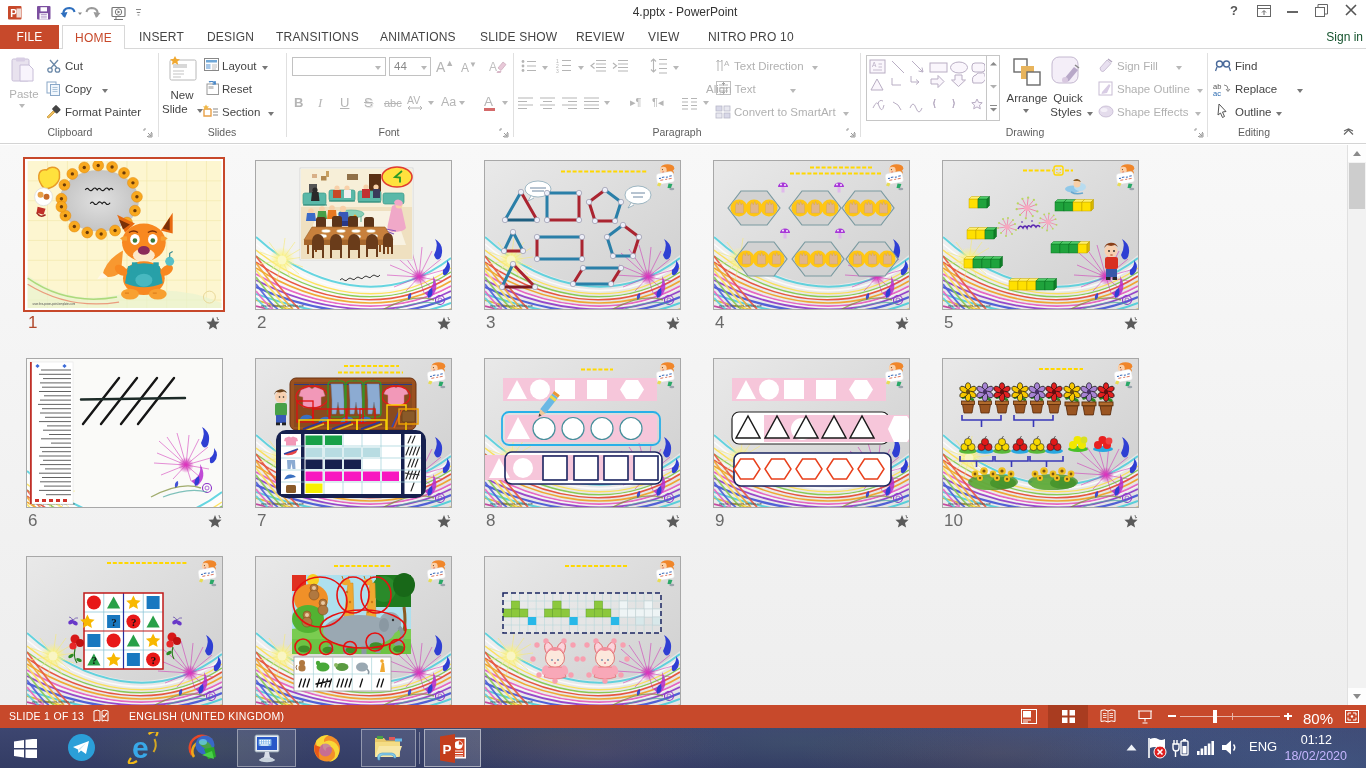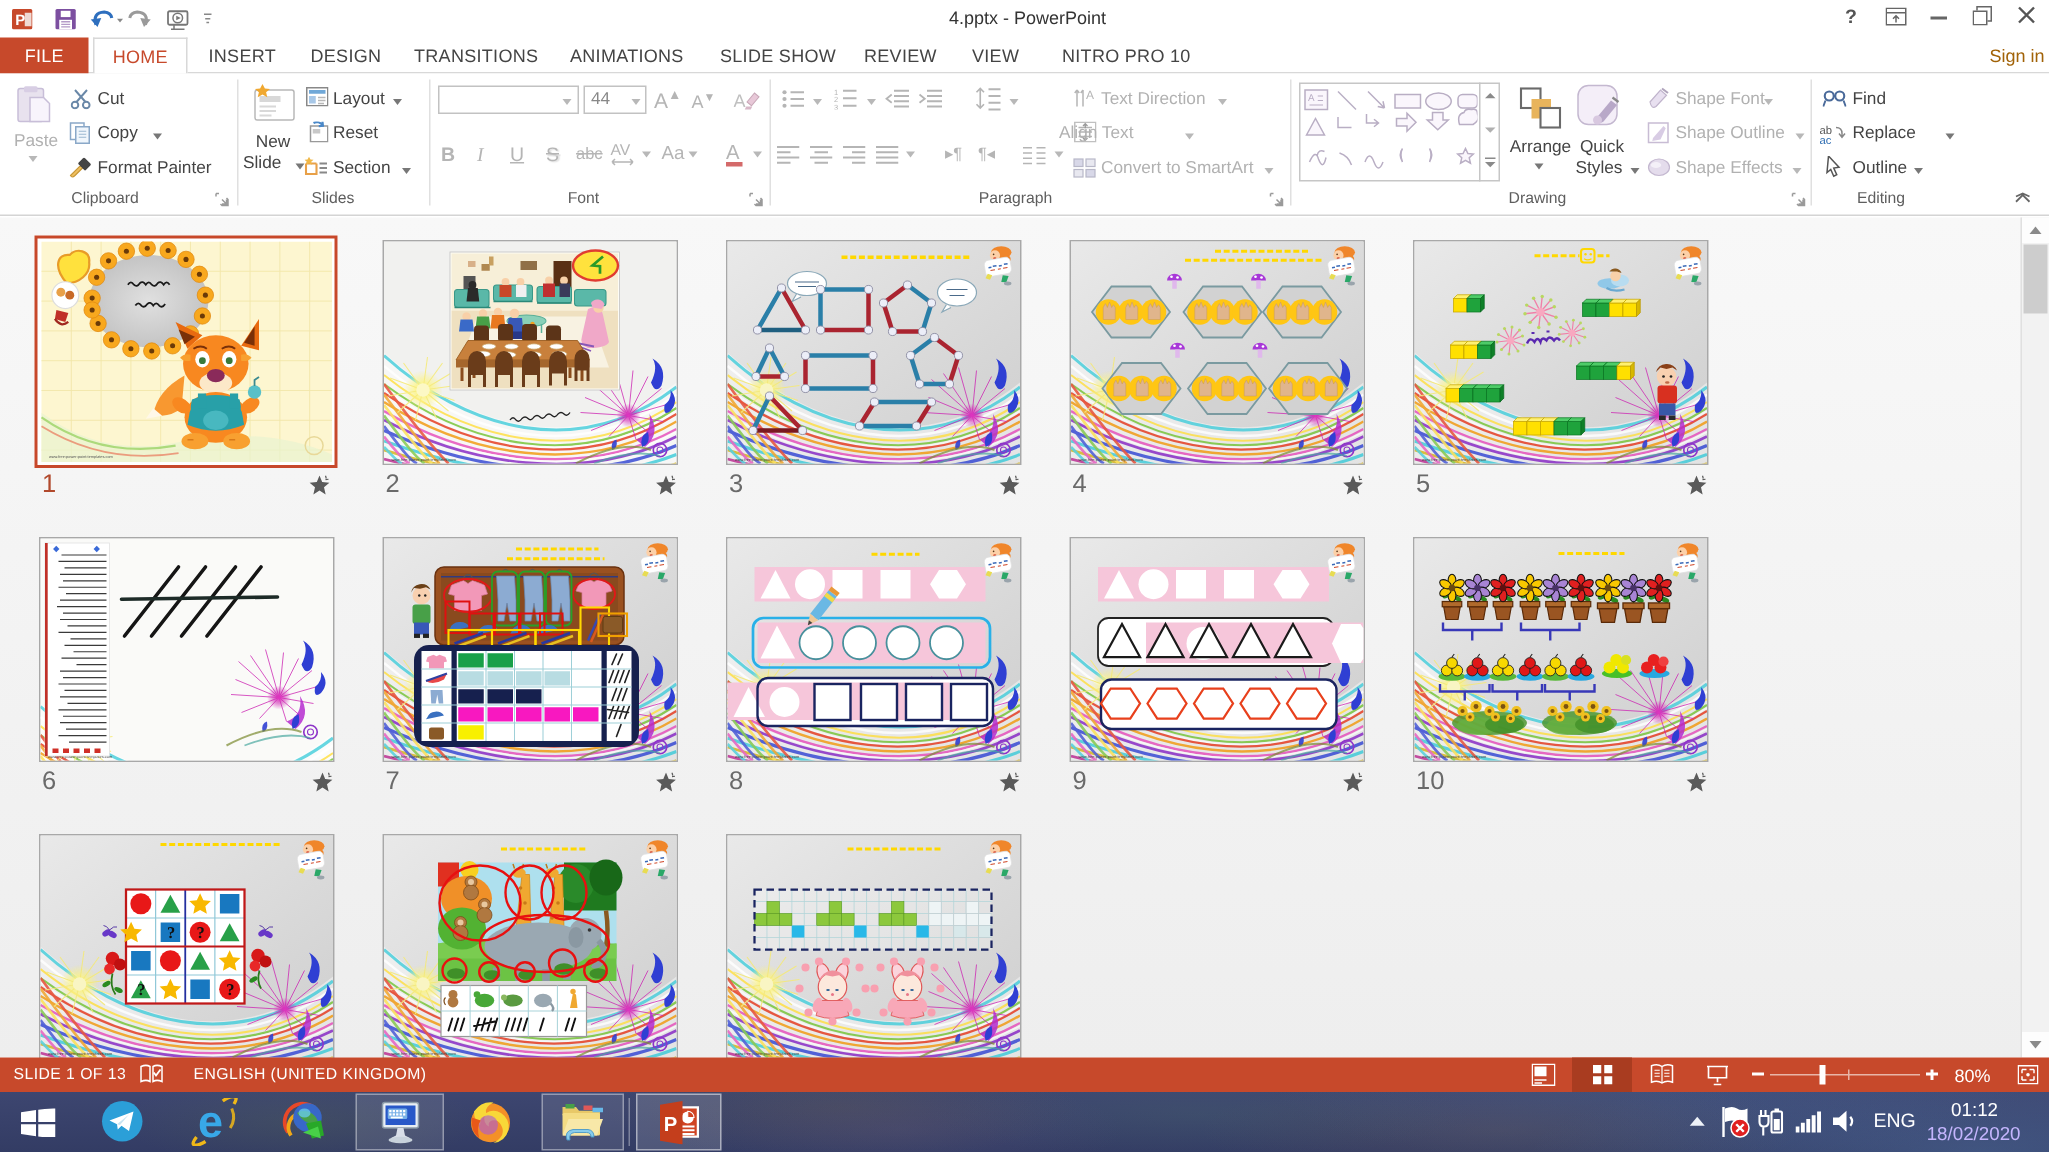--- a/index.html
+++ b/index.html
@@ -291,21 +291,21 @@
   <div class="abs tab" style="left:0;width:59px;background:#c7492b;color:#fff">FILE</div>
   <div class="abs tab" style="left:62px;width:63px;background:#fff;border:1px solid #d8d8d8;border-bottom:none;color:#c7492b">HOME</div>
   <div class="abs tab" style="left:139px;width:38px">INSERT</div>
   <div class="abs tab" style="left:207px;width:45px">DESIGN</div>
   <div class="abs tab" style="left:276px;width:76px">TRANSITIONS</div>
   <div class="abs tab" style="left:380px;width:72px">ANIMATIONS</div>
   <div class="abs tab" style="left:480px;width:73px">SLIDE SHOW</div>
   <div class="abs tab" style="left:576px;width:44px">REVIEW</div>
   <div class="abs tab" style="left:648px;width:31px">VIEW</div>
   <div class="abs tab" style="left:708px;width:71px">NITRO PRO 10</div>
-  <div class="abs" style="right:3px;top:5px;font-size:12px;color:#a16207">Sign in</div>
+  <div class="abs" style="right:3px;top:5px;font-size:12px;color:#14532d">Sign in</div>
 </div>
 
 <div id="ribbon" class="abs">
   
   <div class="abs gsep" style="left:158px"></div>
   <div class="abs gsep" style="left:286px"></div>
   <div class="abs gsep" style="left:513px"></div>
   <div class="abs gsep" style="left:860px"></div>
   <div class="abs gsep" style="left:1207px"></div>
   
@@ -541,21 +541,21 @@
     <circle cx="15" cy="25" r="3" fill="#d8c8e0"></circle>
     <path d="M25,10 l4,3" stroke="#888" stroke-width="1.5"></path>
   </svg>
   <div class="abs rtext" style="left:1052px;top:92px;width:32px;text-align:center">Quick</div>
   <div class="abs rtext" style="left:1048px;top:106px;width:36px;text-align:center">Styles</div>
   <div class="abs dd" style="left:1087px;top:112px"></div>
   <svg class="abs" style="left:1098px;top:58px" width="16" height="15" viewBox="0 0 16 15">
     <path d="M2,10 L9,2 l4,3.5 L6,13 q-3,2 -4,-3 Z" fill="#e8e0f0" stroke="#c0b4cc" stroke-width="0.8"></path>
     <path d="M10,1 l4,3" stroke="#b0a4bc" stroke-width="1.4"></path>
   </svg>
-  <div class="abs rtext gray" style="left:1117px;top:60px">Shape Font</div>
+  <div class="abs rtext gray" style="left:1117px;top:60px">Sign Fill</div>
   <div class="abs dd ddg" style="left:1176px;top:66px"></div>
   <svg class="abs" style="left:1098px;top:81px" width="16" height="15" viewBox="0 0 16 15">
     <rect x="1" y="1" width="13" height="13" fill="none" stroke="#c8bcd4" stroke-width="1"></rect>
     <path d="M4,11 L11,3 l1.5,1.5 L9,12 l-5.5,1 Z" fill="#d8cce4"></path>
   </svg>
   <div class="abs rtext gray" style="left:1117px;top:83px">Shape Outline</div>
   <div class="abs dd ddg" style="left:1197px;top:89px"></div>
   <svg class="abs" style="left:1098px;top:104px" width="16" height="15" viewBox="0 0 16 15">
     <ellipse cx="8" cy="7.5" rx="7" ry="5.5" fill="#e4dcec" stroke="#c4b8d0" stroke-width="0.8"></ellipse>
     <ellipse cx="6" cy="6" rx="3.5" ry="2" fill="#f4f0f8"></ellipse>
@@ -1577,21 +1577,21 @@
   </svg>
   <svg class="abs" style="left:1138px;top:5px" width="14" height="14" viewBox="0 0 14 14">
     <path d="M0,1 l14,0 M1,1 l12,0 l0,7.5 l-12,0 Z M7,8.5 l0,3 M4.5,13 l5,0" stroke="#fff" stroke-width="1.1" fill="none"></path>
   </svg>
   <div class="abs" style="left:1168px;top:10px;width:8px;height:2px;background:#fff"></div>
   <div class="abs" style="left:1180px;top:11px;width:100px;height:1px;background:#e8b5a8"></div>
   <div class="abs" style="left:1213px;top:5px;width:4px;height:13px;background:#fff"></div>
   <div class="abs" style="left:1232px;top:8px;width:1px;height:7px;background:#e8b5a8"></div>
   <div class="abs" style="left:1284px;top:10px;width:8px;height:2px;background:#fff"></div>
   <div class="abs" style="left:1286.5px;top:7.5px;width:2.5px;height:7px;background:#fff"></div>
-  <div class="abs" style="left:1303px;top:5px;font-size:12px">80%</div>
+  <div class="abs" style="left:1303px;top:5px;font-size:15px">80%</div>
   <svg class="abs" style="left:1345px;top:5px" width="14" height="13" viewBox="0 0 14 13">
     <rect x="0.5" y="0.5" width="13" height="12" fill="none" stroke="#fff" stroke-width="1"></rect>
     <path d="M3,3 l3,0 M3,3 l0,2.5 M11,3 l-3,0 M11,3 l0,2.5 M3,10 l3,0 M3,10 l0,-2.5 M11,10 l-3,0 M11,10 l0,-2.5" stroke="#fff" stroke-width="1"></path>
     <circle cx="7" cy="6.5" r="1.2" fill="#fff"></circle>
   </svg>
 </div>
 
 <div id="taskbar" class="abs">
   <div class="abs" style="left:0;top:0;width:1366px;height:40px;background:
     radial-gradient(ellipse 120px 30px at 200px 20px, rgba(90,110,80,.25), transparent),

